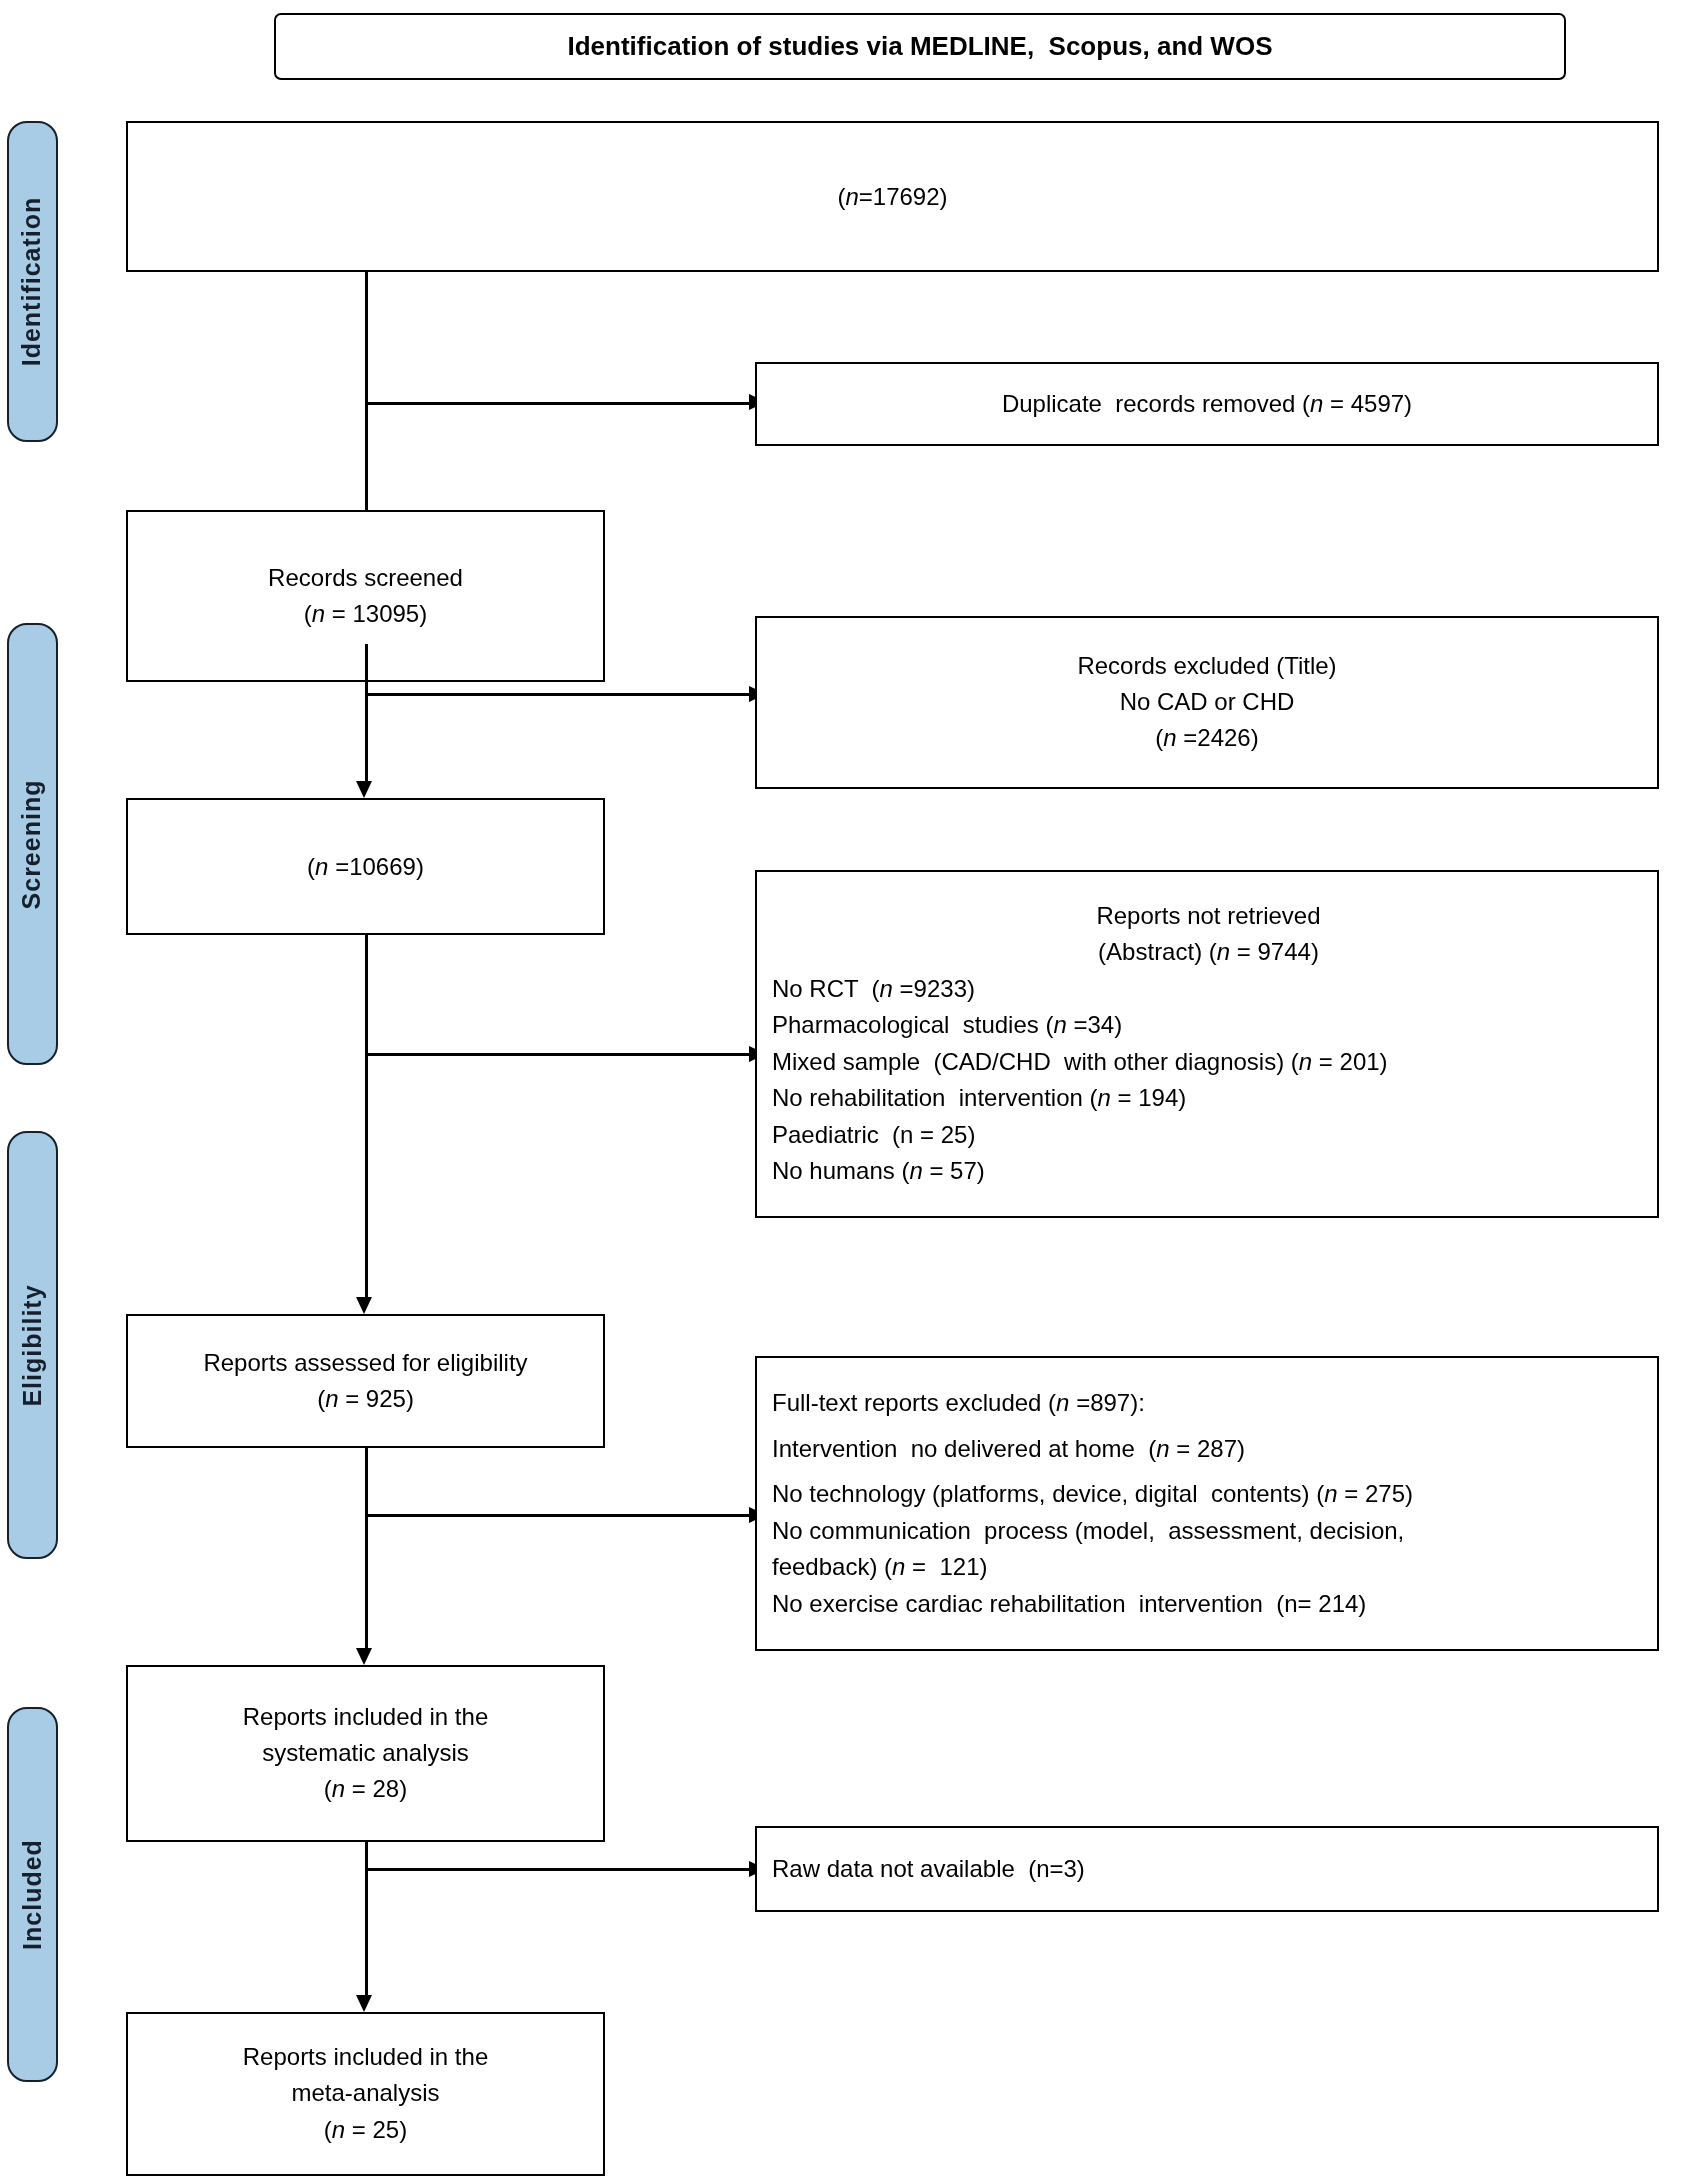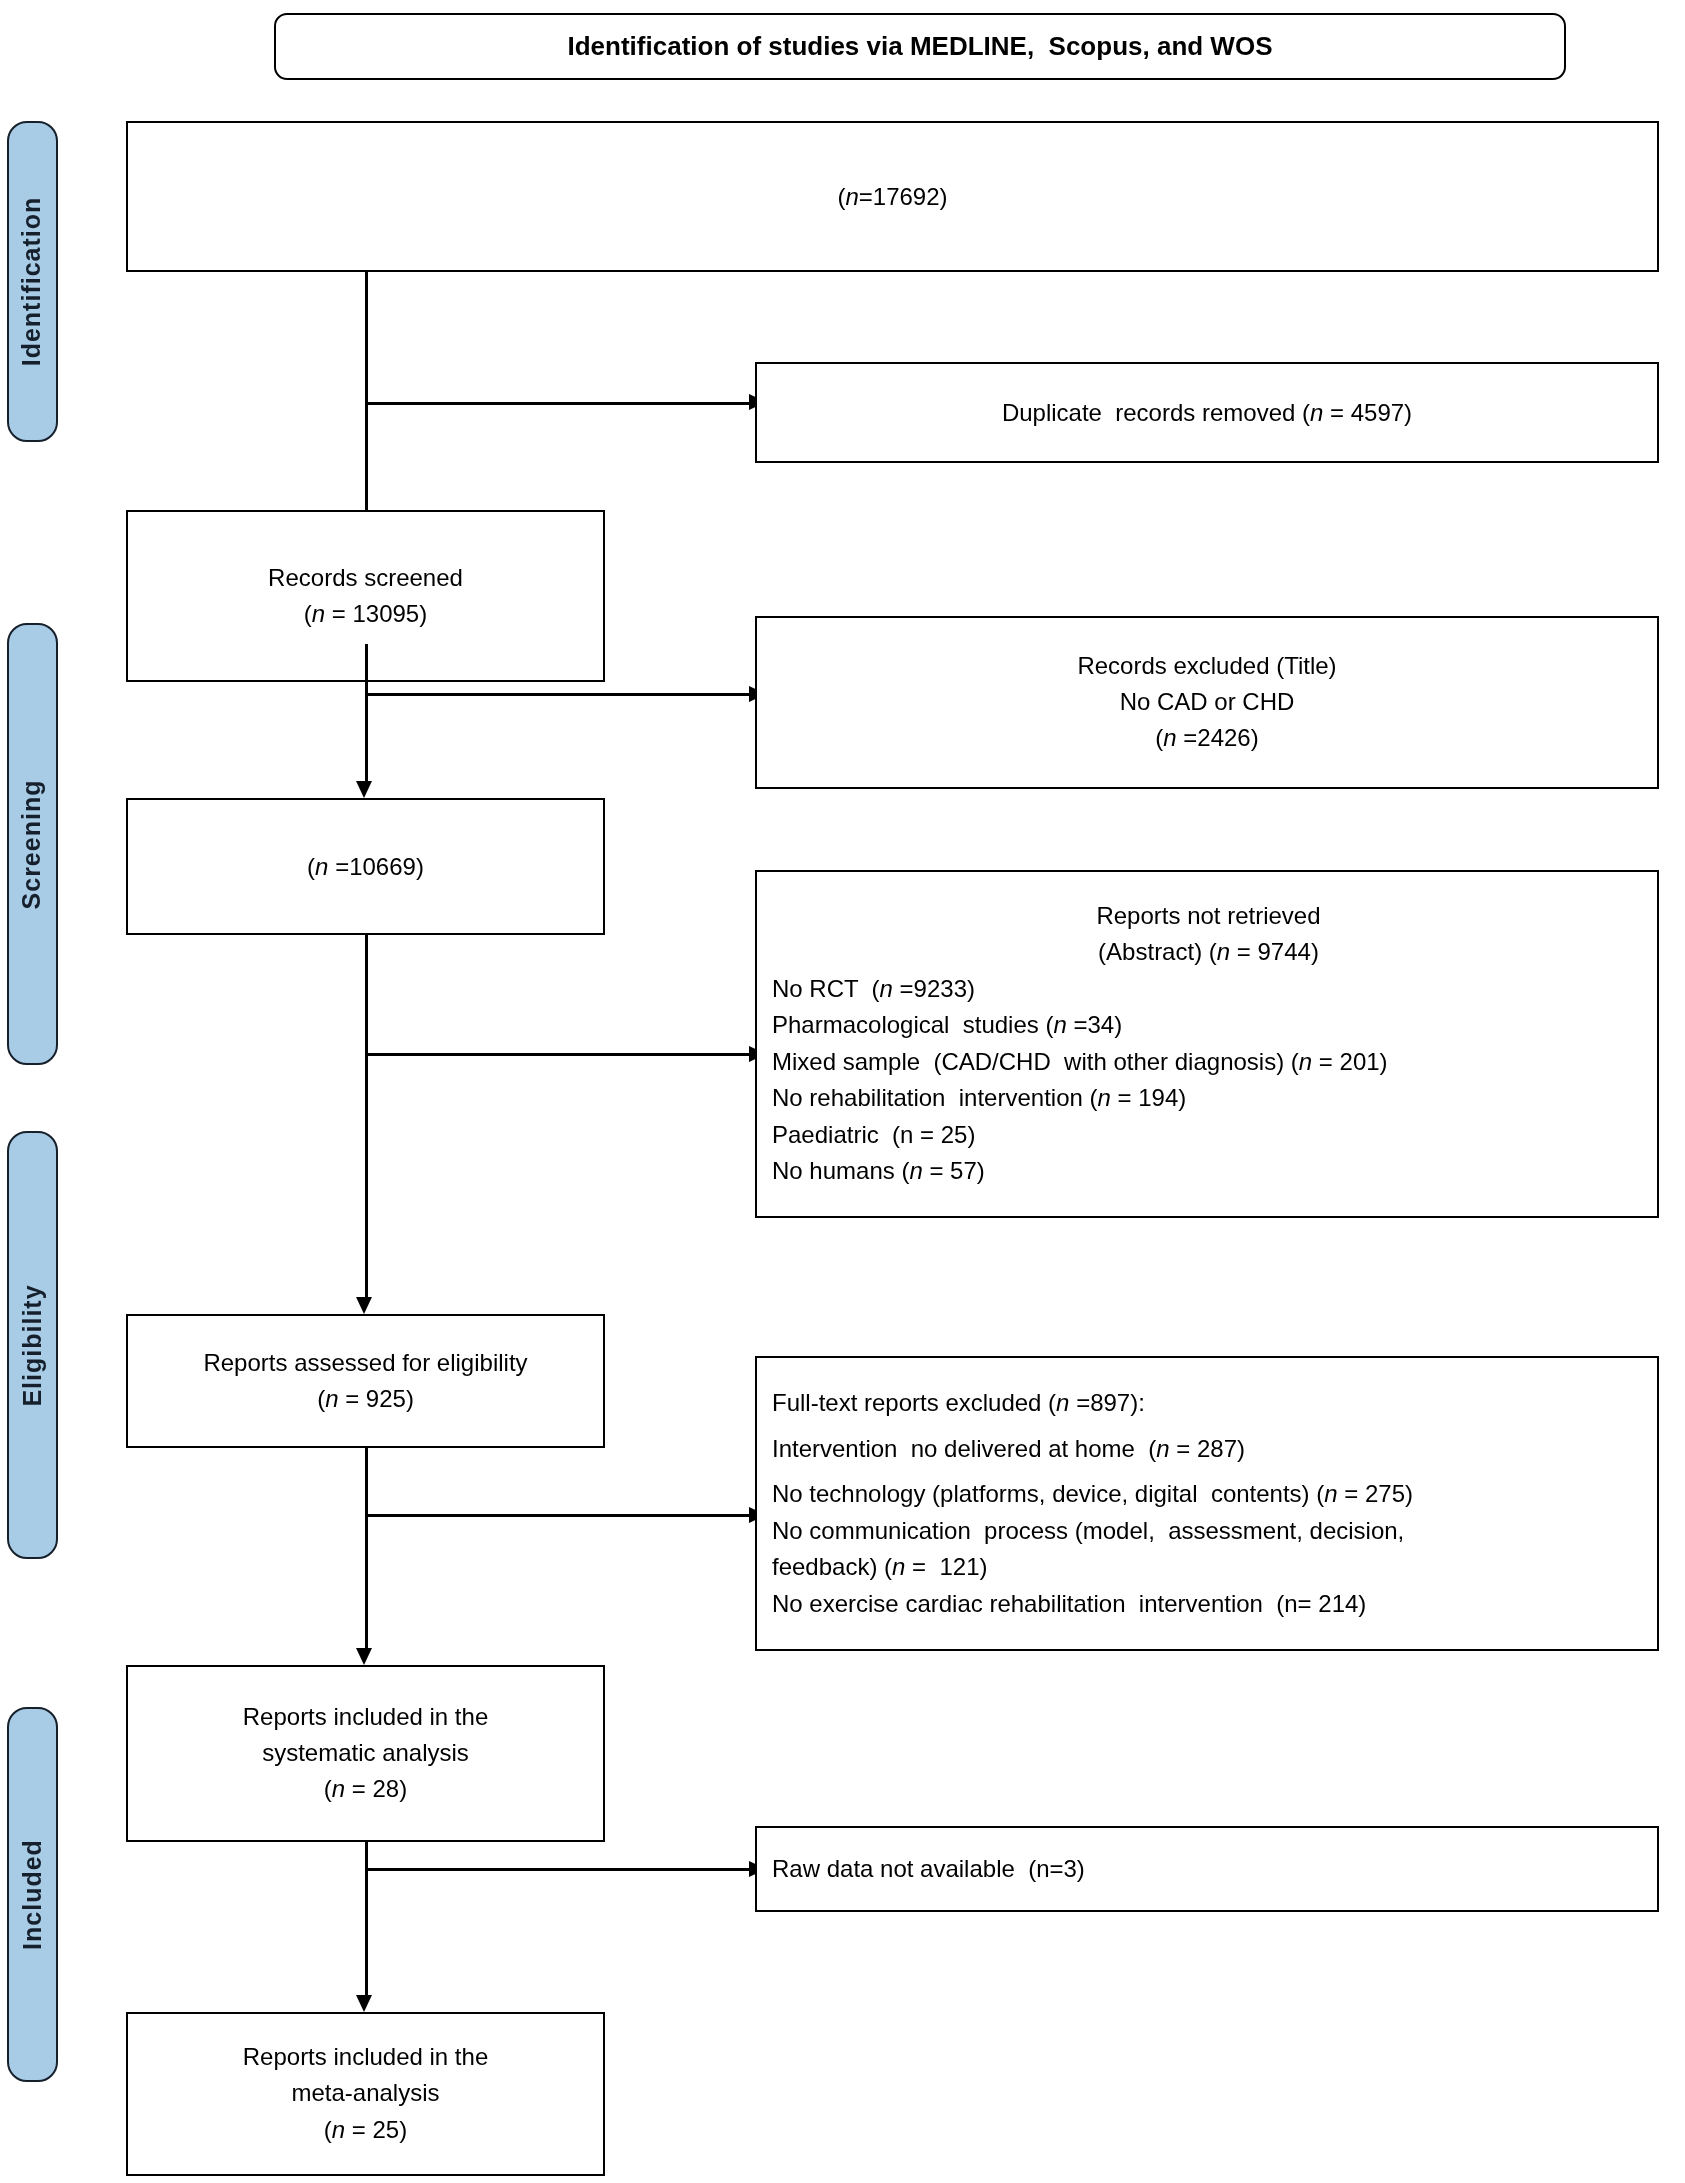--- a/index.html
+++ b/index.html
@@ -38,21 +38,21 @@
   }
 
   
   .pbox {
     position: absolute;
     background: #ffffff;
     border: 2.7px solid #000000;
     box-sizing: border-box;
   }
   .pbox.rounded {
-    border-radius: 13px;
+    border-radius: 7px;
   }
   .pbox .inner {
     position: absolute;
     left: 0; right: 0;
     top: 50%;
     transform: translateY(-50%);
     padding: 0 12px;
     box-sizing: border-box;
   }
   .pbox .inner.leftal {
@@ -132,21 +132,21 @@
       <span class="line"><span>(</span><span class="ital">n</span><span>=17692)</span></span>
     </div>
   </div>
 
   <div class="vline" style="left:365px; top:271px; height:355px;"></div>
 
   <div class="hline" style="left:365px; top:402px; width:384px;"></div>
   <div class="arrow-right" style="left:749px; top:394px;"></div>
   <div class="arrow-down" style="left:356px; top:626px;"></div>
 
-  <div class="pbox" style="left:755px; top:362px; width:904px; height:101px;">
+  <div class="pbox" style="left:755px; top:362px; width:904px; height:84px;">
     <div class="inner">
       <span class="line"><span>Duplicate  records removed (</span><span class="ital">n</span><span> = 4597)</span></span>
     </div>
   </div>
 
   <div class="pbox" style="left:126px; top:510px; width:479px; height:172px;">
     <div class="inner">
       <span class="line">Records screened</span>
       <span class="line"><span>(</span><span class="ital">n</span><span> = 13095)</span></span>
     </div>

